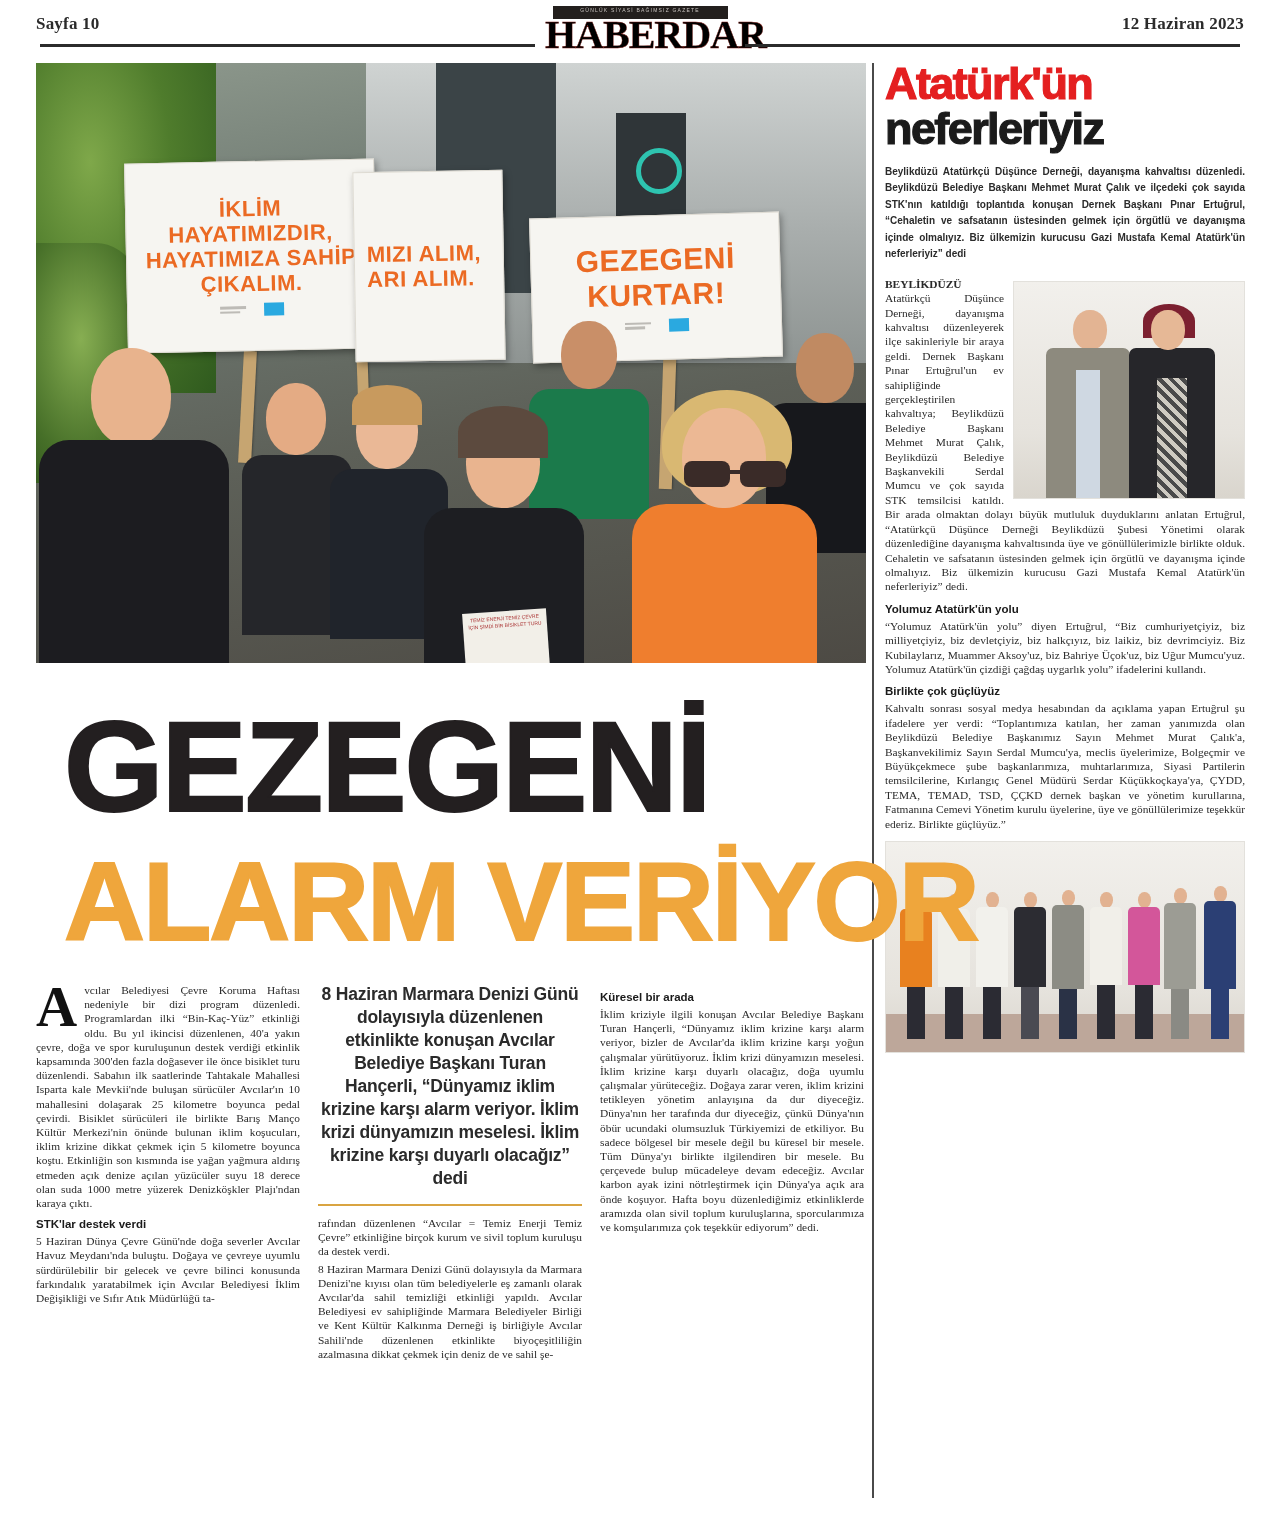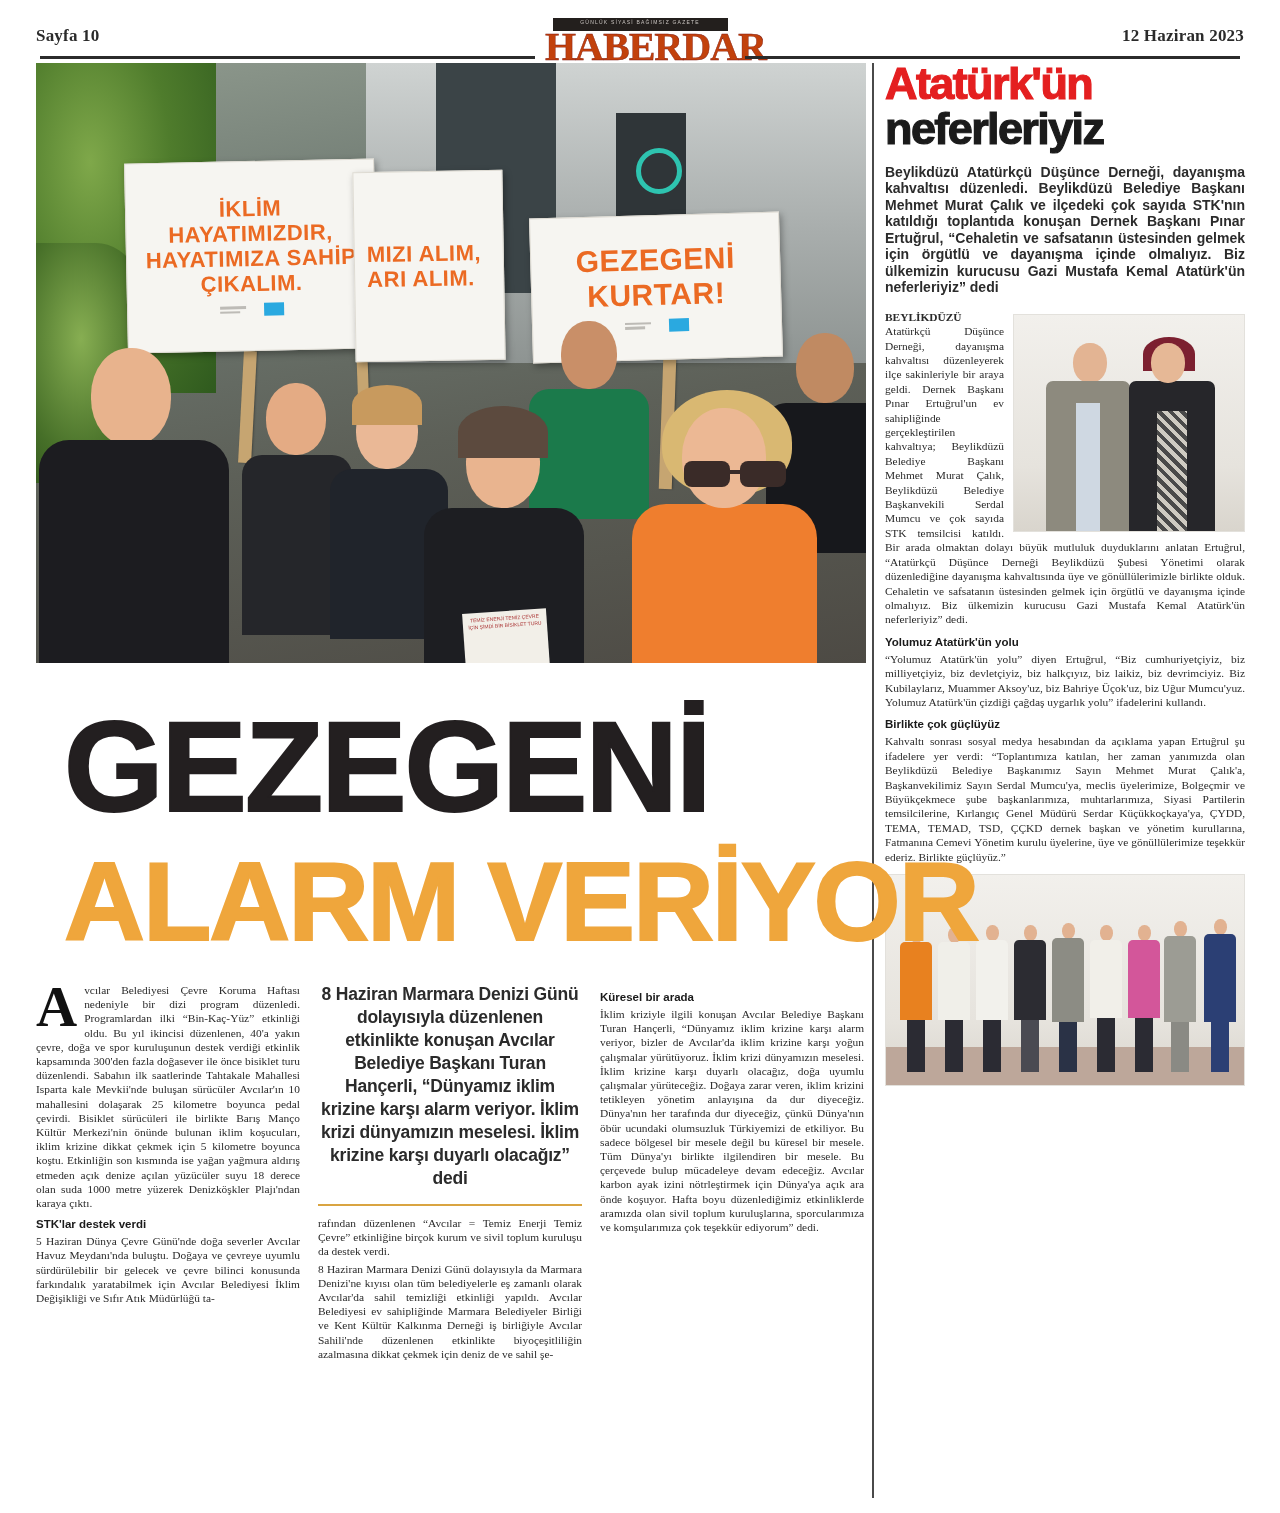--- a/index.html
+++ b/index.html
@@ -7,21 +7,21 @@
     width:1280px; height:1513px;
     background:#ffffff;
     font-family:"Liberation Serif", serif;
     color:#1a1a1a;
     position:relative;
     overflow:hidden;
   }
 
   
   .masthead {
-    position:absolute; left:0; top:12px; width:1280px; height:58px;
+    position:absolute; left:0; top:0; width:1280px; height:58px;
   }
   .mh-pagenum {
     position:absolute; left:36px; top:14px;
     font-family:"Liberation Serif", serif;
     font-weight:bold; font-size:17px; letter-spacing:.2px;
     color:#2b2b2b;
   }
   .mh-date {
     position:absolute; right:36px; top:14px;
     font-family:"Liberation Serif", serif;
@@ -46,21 +46,21 @@
   }
   .mh-logo-bar span {
     position:absolute; left:0; right:0; top:1px;
     font-family:"Liberation Sans", sans-serif;
     font-size:5px; letter-spacing:1.2px; color:#c9c4c0;
     text-align:center; white-space:nowrap;
   }
   .mh-logo-word {
     font-family:"Liberation Serif", serif;
     font-weight:bold; font-size:40px; line-height:36px;
-    color:#c2410c; letter-spacing:-1px;
+    color:#000000; letter-spacing:-1px;
     -webkit-text-stroke:0.4px #7c1710;
     margin-top:-2px;
   }
 
   
   .page { position:absolute; left:0; top:58px; width:1280px; height:1455px; }
 
   .left-col  { position:absolute; left:36px; top:5px; width:830px; }
   .vert-rule { position:absolute; left:872px; top:5px; width:2px; height:1435px; background:#4a4a4a; }
   .right-col { position:absolute; left:885px; top:5px; width:360px; }
@@ -233,21 +233,21 @@
   }
   .rc-hl2 {
     font-family:"Liberation Sans", sans-serif;
     font-weight:bold; font-size:45px; line-height:.92;
     color:#1b1b1b; letter-spacing:-1.6px;
     -webkit-text-stroke:1.2px #1b1b1b;
     margin-bottom:14px;
   }
   .rc-lead {
     font-family:"Liberation Sans", sans-serif;
-    font-weight:bold; font-size:14px; line-height:16.5px;
+    font-weight:bold; font-size:10px; line-height:16.5px;
     color:#2b2b2b; text-align:justify; margin-bottom:14px;
   }
   .rc-body {
     font-family:"Liberation Serif", serif;
     font-size:11.4px; line-height:14.4px; color:#2a2a2a;
     text-align:justify; margin-bottom:4px;
   }
   .rc-body b { font-weight:bold; }
   .rc-sub {
     font-family:"Liberation Sans", sans-serif;

